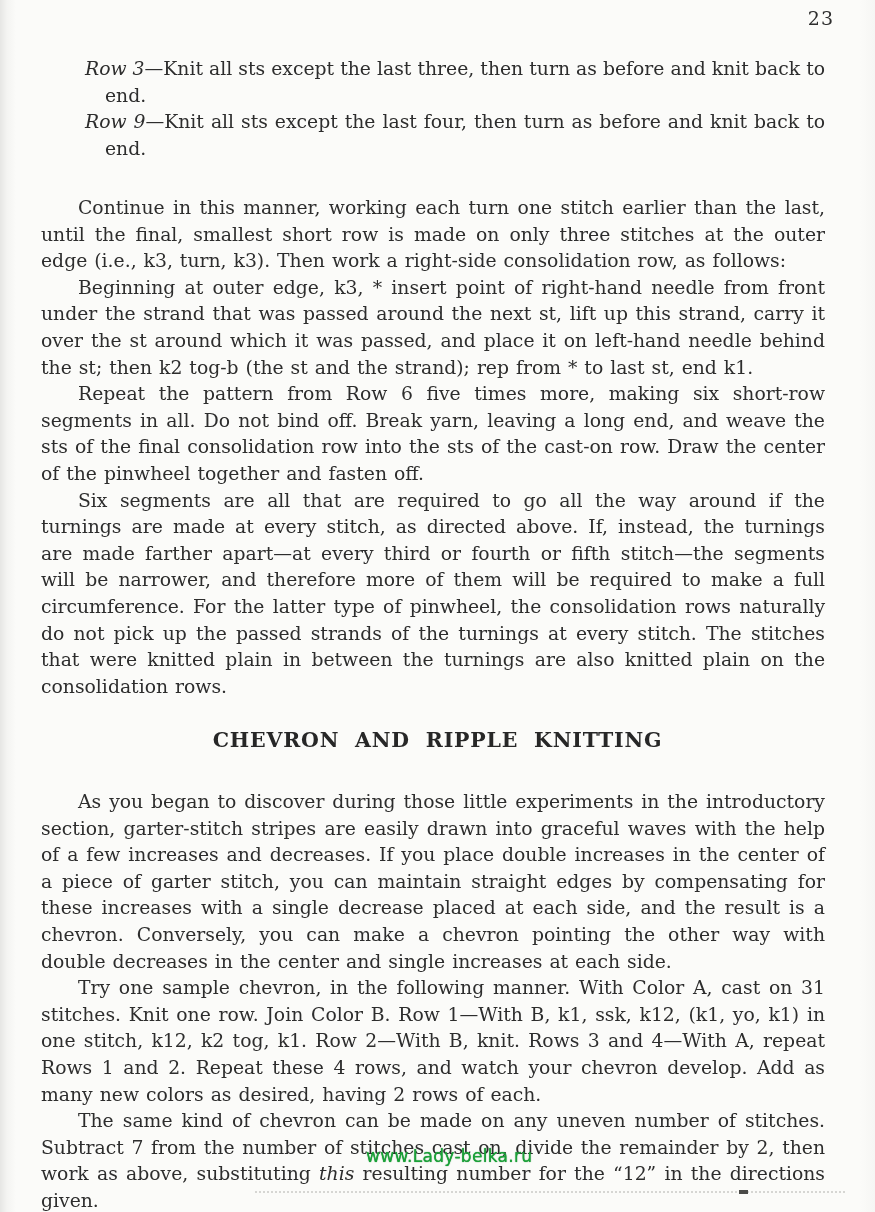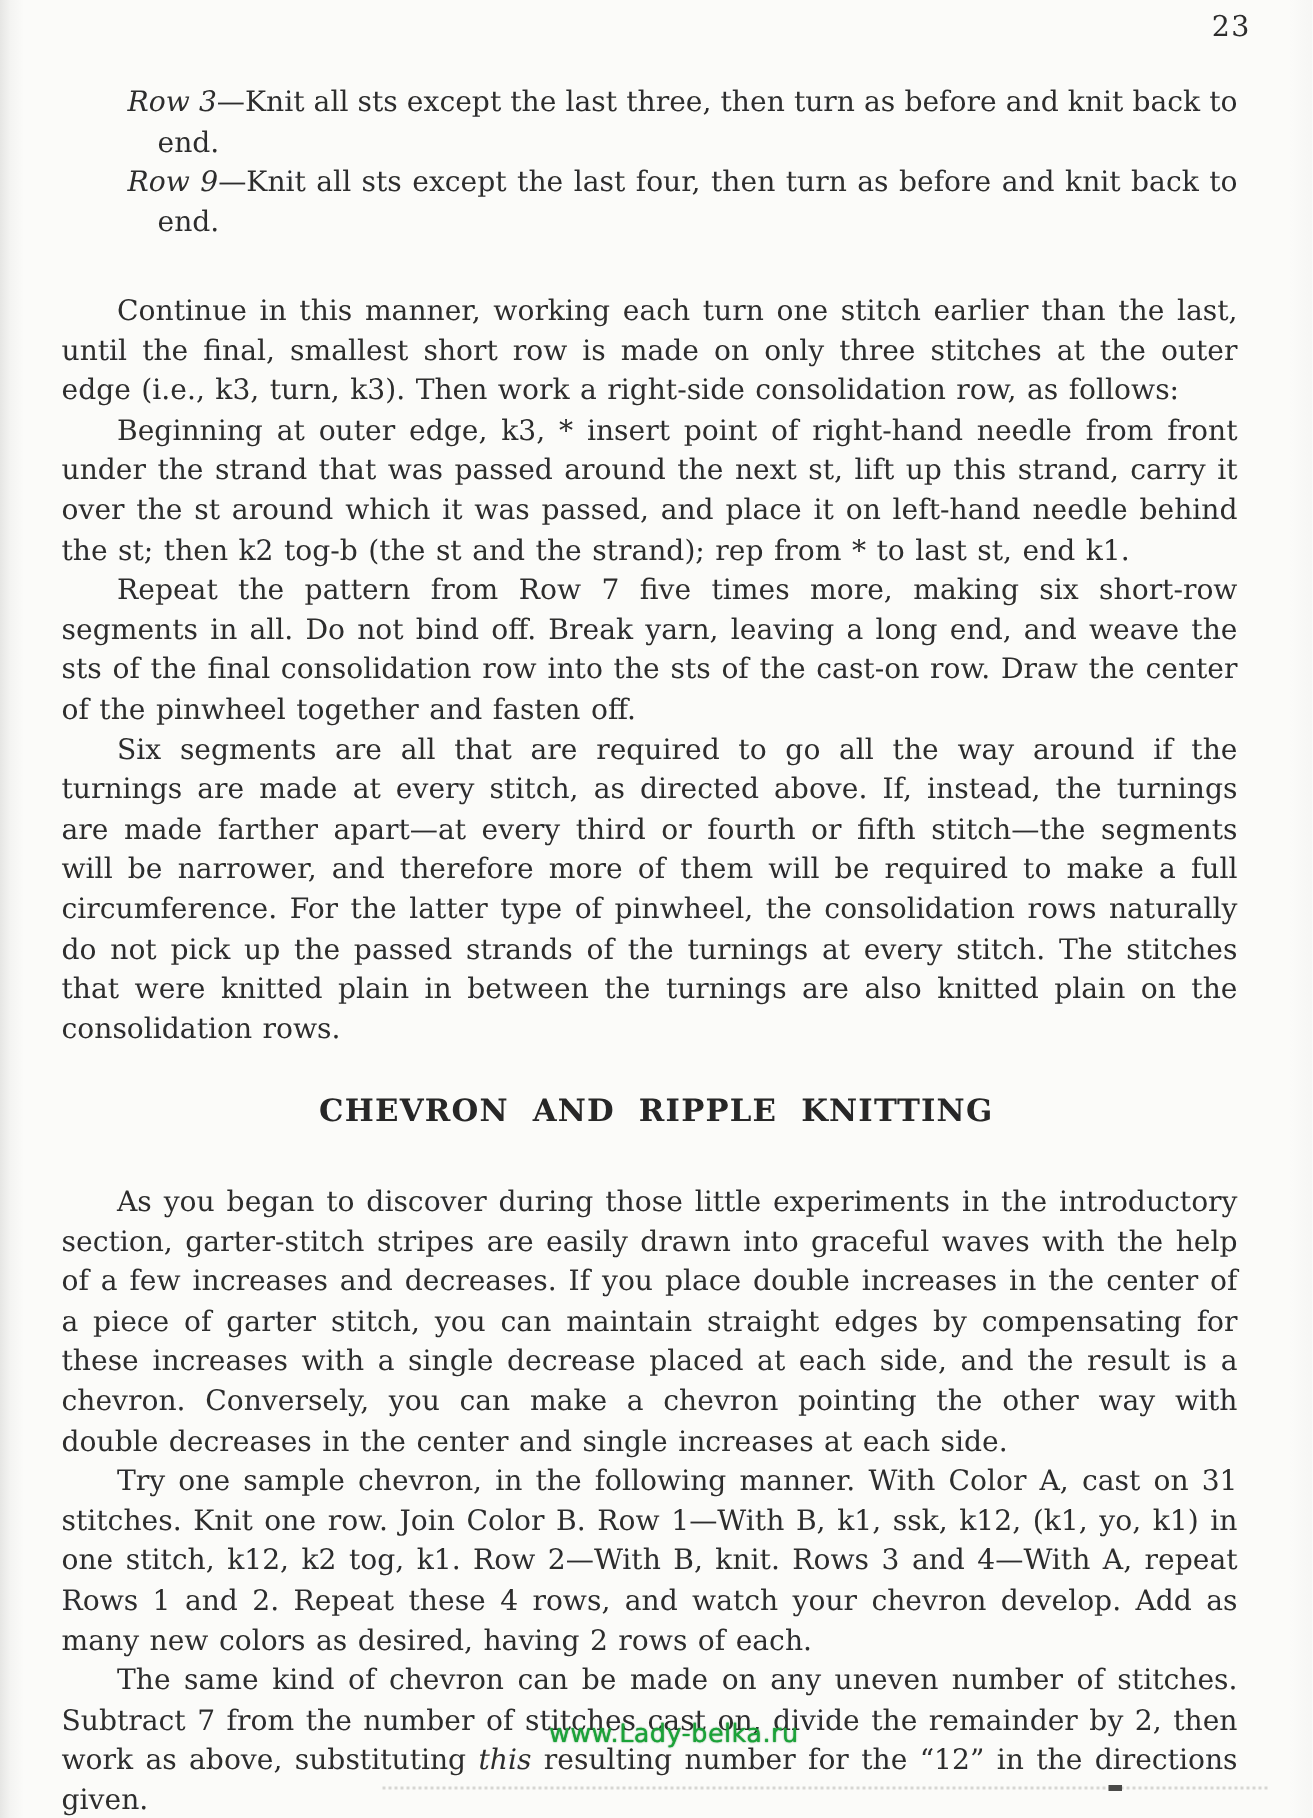--- a/index.html
+++ b/index.html
@@ -107,21 +107,21 @@
   <div class="page-number">23</div>
 
   <div class="rows-block">
     <p class="row-item"><em>Row 3</em><span>—Knit all sts except the last three, then turn as before and knit back to end.</span></p>
     <p class="row-item"><em>Row 9</em><span>—Knit all sts except the last four, then turn as before and knit back to end.</span></p>
   </div>
 
   <div class="pinwheel-block">
     <p class="body-para">Continue in this manner, working each turn one stitch earlier than the last, until the final, smallest short row is made on only three stitches at the outer edge (i.e., k3, turn, k3). Then work a right-side consolidation row, as follows:</p>
     <p class="body-para">Beginning at outer edge, k3, * insert point of right-hand needle from front under the strand that was passed around the next st, lift up this strand, carry it over the st around which it was passed, and place it on left-hand needle behind the st; then k2 tog-b (the st and the strand); rep from * to last st, end k1.</p>
-    <p class="body-para">Repeat the pattern from Row 7 five times more, making six short-row segments in all. Do not bind off. Break yarn, leaving a long end, and weave the sts of the final consolidation row into the sts of the cast-on row. Draw the center of the pinwheel together and fasten off.</p>
+    <p class="body-para">Repeat the pattern from Row 6 five times more, making six short-row segments in all. Do not bind off. Break yarn, leaving a long end, and weave the sts of the final consolidation row into the sts of the cast-on row. Draw the center of the pinwheel together and fasten off.</p>
     <p class="body-para">Six segments are all that are required to go all the way around if the turnings are made at every stitch, as directed above. If, instead, the turnings are made farther apart—at every third or fourth or fifth stitch—the segments will be narrower, and therefore more of them will be required to make a full circumference. For the latter type of pinwheel, the consolidation rows naturally do not pick up the passed strands of the turnings at every stitch. The stitches that were knitted plain in between the turnings are also knitted plain on the consolidation rows.</p>
   </div>
 
   <h2 class="section-heading">CHEVRON AND RIPPLE KNITTING</h2>
 
   <div class="chevron-block">
     <p class="body-para">As you began to discover during those little experiments in the introductory section, garter-stitch stripes are easily drawn into graceful waves with the help of a few increases and decreases. If you place double increases in the center of a piece of garter stitch, you can maintain straight edges by compensating for these increases with a single decrease placed at each side, and the result is a chevron. Conversely, you can make a chevron pointing the other way with double decreases in the center and single increases at each side.</p>
     <p class="body-para">Try one sample chevron, in the following manner. With Color A, cast on 31 stitches. Knit one row. Join Color B. Row 1—With B, k1, ssk, k12, (k1, yo, k1) in one stitch, k12, k2 tog, k1. Row 2—With B, knit. Rows 3 and 4—With A, repeat Rows 1 and 2. Repeat these 4 rows, and watch your chevron develop. Add as many new colors as desired, having 2 rows of each.</p>
     <p class="body-para closing"><span>The same kind of chevron can be made on any uneven number of stitches. Subtract 7 from the number of stitches cast on, divide the remainder by 2, then work as above, substituting </span><em>this</em><span> resulting number for the “12” in the directions given.</span></p>
   </div>

